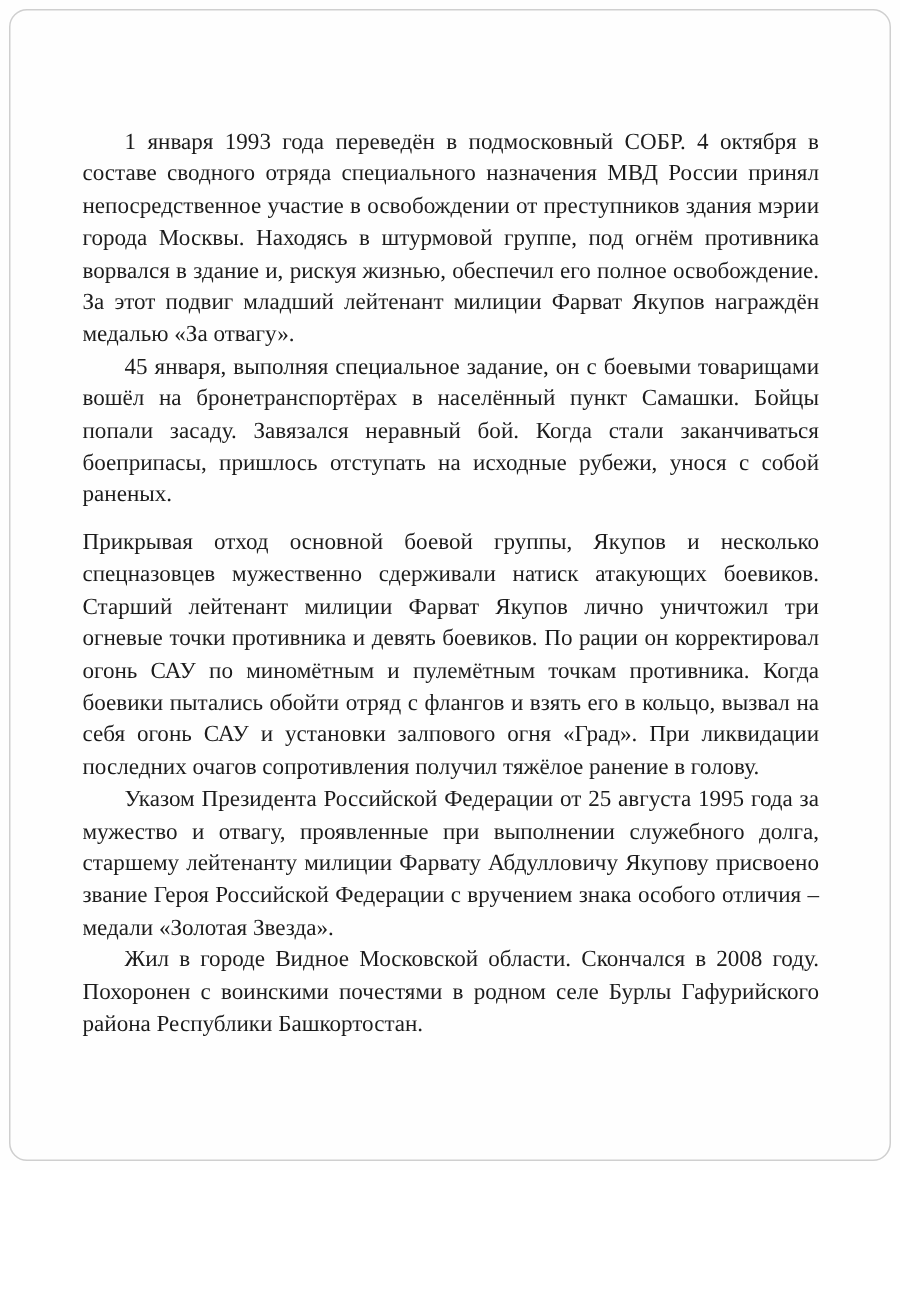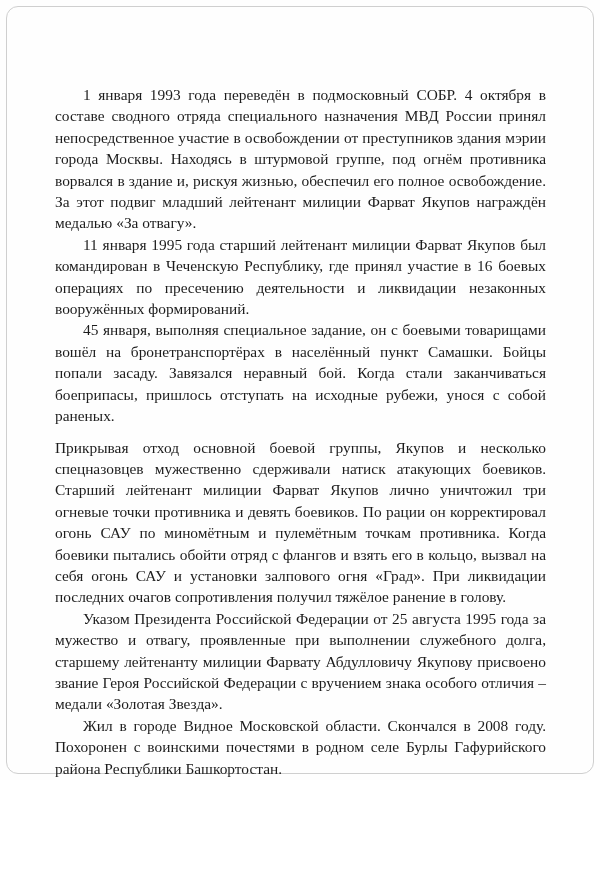--- a/index.html
+++ b/index.html
@@ -65,21 +65,20 @@
   }
 </style>
 </head>
 <body>
 
 <div class="page">
   <div class="page-border"></div>
 
   <div class="content">
     <p>1 января 1993 года переведён в подмосковный СОБР. 4 октября в составе сводного отряда специального назначения МВД России принял непосредственное участие в освобождении от преступников здания мэрии города Москвы. Находясь в штурмовой группе, под огнём противника ворвался в здание и, рискуя жизнью, обеспечил его полное освобождение. За этот подвиг младший лейтенант милиции Фарват Якупов награждён медалью «За отвагу».</p>
-    <p>11 января 1995 года старший лейтенант милиции Фарват Якупов был командирован в Чеченскую Республику, где принял участие в 16 боевых операциях по пресечению деятельности и ликвидации незаконных вооружённых формирований.</p>
     <p>45 января, выполняя специальное задание, он с боевыми товарищами вошёл на бронетранспортёрах в населённый пункт Самашки. Бойцы попали засаду. Завязался неравный бой. Когда стали заканчиваться боеприпасы, пришлось отступать на исходные рубежи, унося с собой раненых.</p>
     <p class="no-indent">Прикрывая отход основной боевой группы, Якупов и несколько спецназовцев мужественно сдерживали натиск атакующих боевиков. Старший лейтенант милиции Фарват Якупов лично уничтожил три огневые точки противника и девять боевиков. По рации он корректировал огонь САУ по миномётным и пулемётным точкам противника. Когда боевики пытались обойти отряд с флангов и взять его в кольцо, вызвал на себя огонь САУ и установки залпового огня «Град». При ликвидации последних очагов сопротивления получил тяжёлое ранение в голову.</p>
     <p>Указом Президента Российской Федерации от 25 августа 1995 года за мужество и отвагу, проявленные при выполнении служебного долга, старшему лейтенанту милиции Фарвату Абдулловичу Якупову присвоено звание Героя Российской Федерации с вручением знака особого отличия – медали «Золотая Звезда».</p>
     <p>Жил в городе Видное Московской области. Скончался в 2008 году. Похоронен с воинскими почестями в родном селе Бурлы Гафурийского района Республики Башкортостан.</p>
   </div>
 
   <div class="footer-rule"></div>
   <div class="page-number">433</div>
 </div>
 

